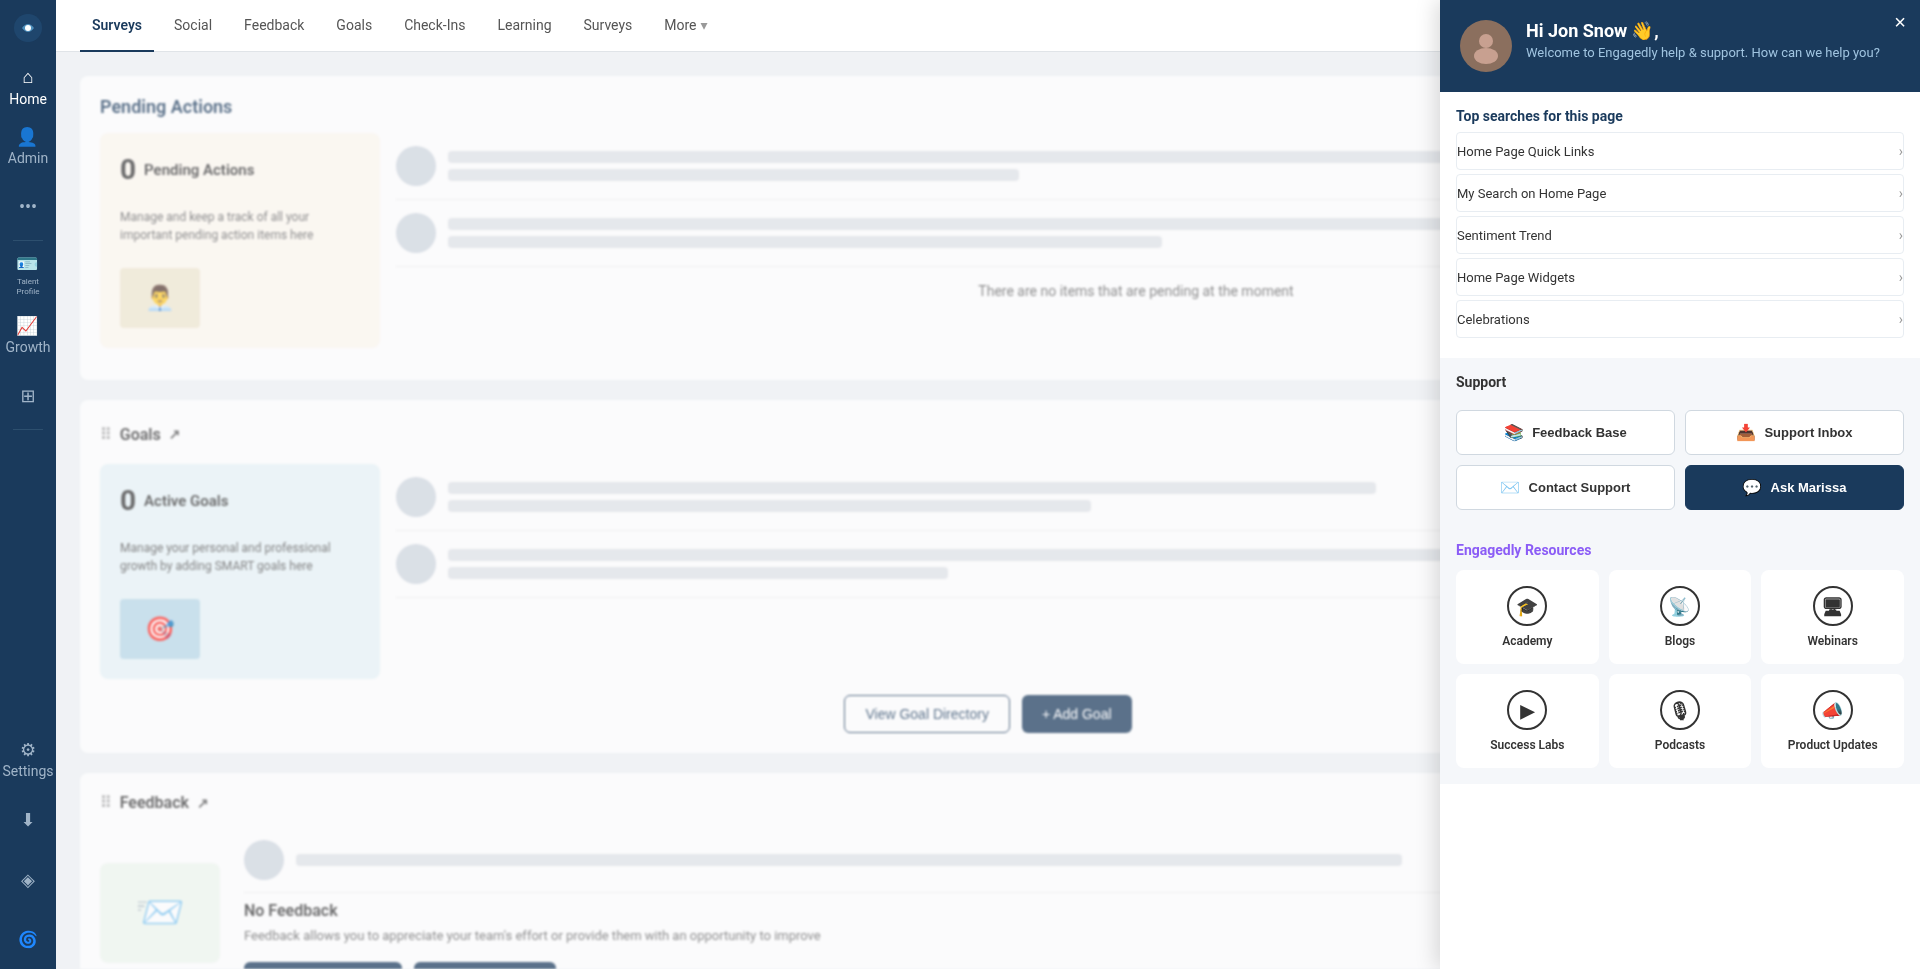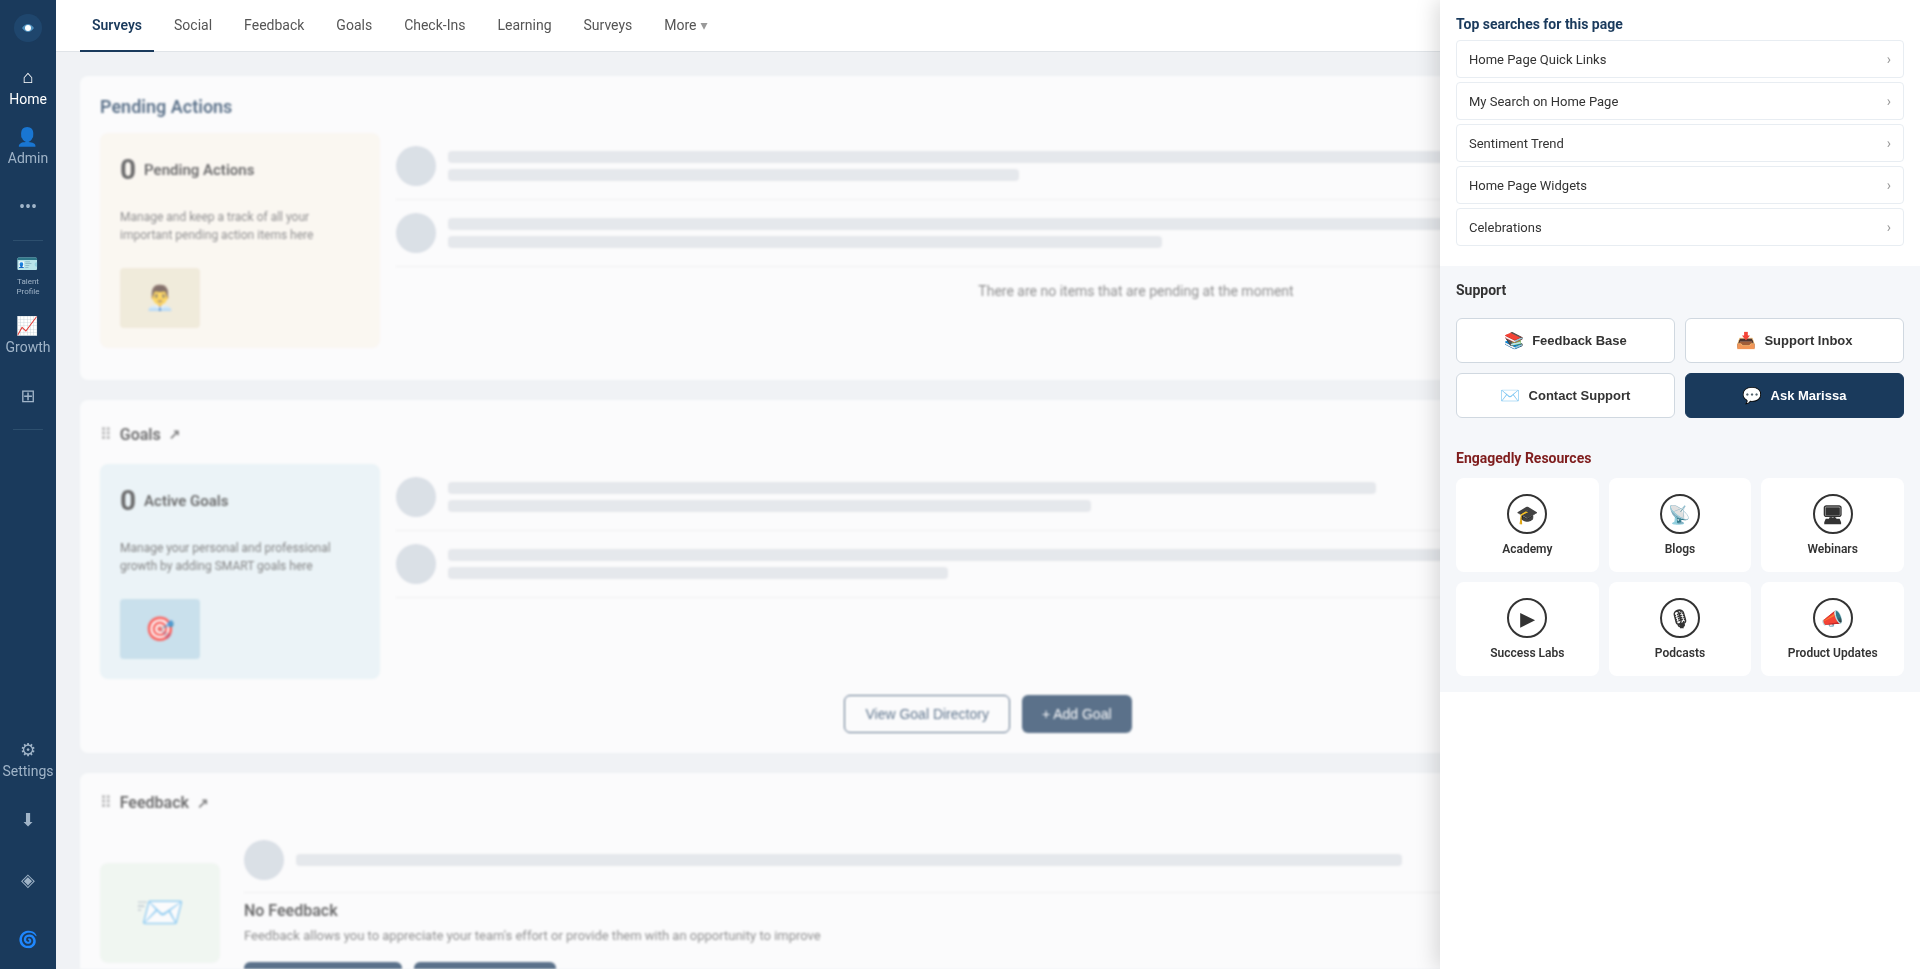--- a/index.html
+++ b/index.html
@@ -280,21 +280,21 @@
     .top-searches-title {
       font-size: 14px;
       font-weight: 700;
       color: #1a3a5c;
       margin-bottom: 8px;
     }
     .search-list-item {
       display: flex;
       align-items: center;
       justify-content: space-between;
-      padding: 10px 12px;
+      padding: 10px 0;
       background: #fff;
       border: 1px solid #e8edf2;
       border-radius: 4px;
       margin-bottom: 4px;
       cursor: pointer;
       font-size: 13px;
       color: #333;
     }
     .chevron-right { color: #999; font-size: 14px; }
 
@@ -335,21 +335,21 @@
     }
 
     
     .help-resources {
       padding: 16px;
       background: #f5f7fa;
     }
     .resources-title {
       font-size: 14px;
       font-weight: 700;
-      color: #7f1d1d;
+      color: #8b5cf6;
       margin-bottom: 12px;
     }
     .resources-grid {
       display: grid;
       grid-template-columns: 1fr 1fr 1fr;
       gap: 10px;
     }
     .resource-item {
       display: flex;
       flex-direction: column;
@@ -574,20 +574,34 @@
           </div>
         </div>
       </div>
     </div>
 
   </div>
 </div>
 
 <div class="help-overlay">
 
+  <div class="help-header">
+    <div class="help-avatar-placeholder">
+
+      <svg width="36" height="36" viewBox="0 0 36 36" fill="none">
+        <circle cx="18" cy="13" r="7" fill="#c8a090"></circle>
+        <ellipse cx="18" cy="28" rx="12" ry="8" fill="#c8a090"></ellipse>
+      </svg>
+    </div>
+    <div class="help-greeting">
+      <div class="help-greeting-name">Hi Jon Snow 👋,</div>
+      <div class="help-greeting-sub">Welcome to Engagedly help &amp; support. How can we help you?</div>
+    </div>
+    <button class="help-close">×</button>
+  </div>
 
 
   <div class="help-top-searches">
     <div class="top-searches-title">Top searches for this page</div>
 
     <div class="search-list-item">
       <span>Home Page Quick Links</span>
       <span class="chevron-right">›</span>
     </div>
     <div class="search-list-item">

